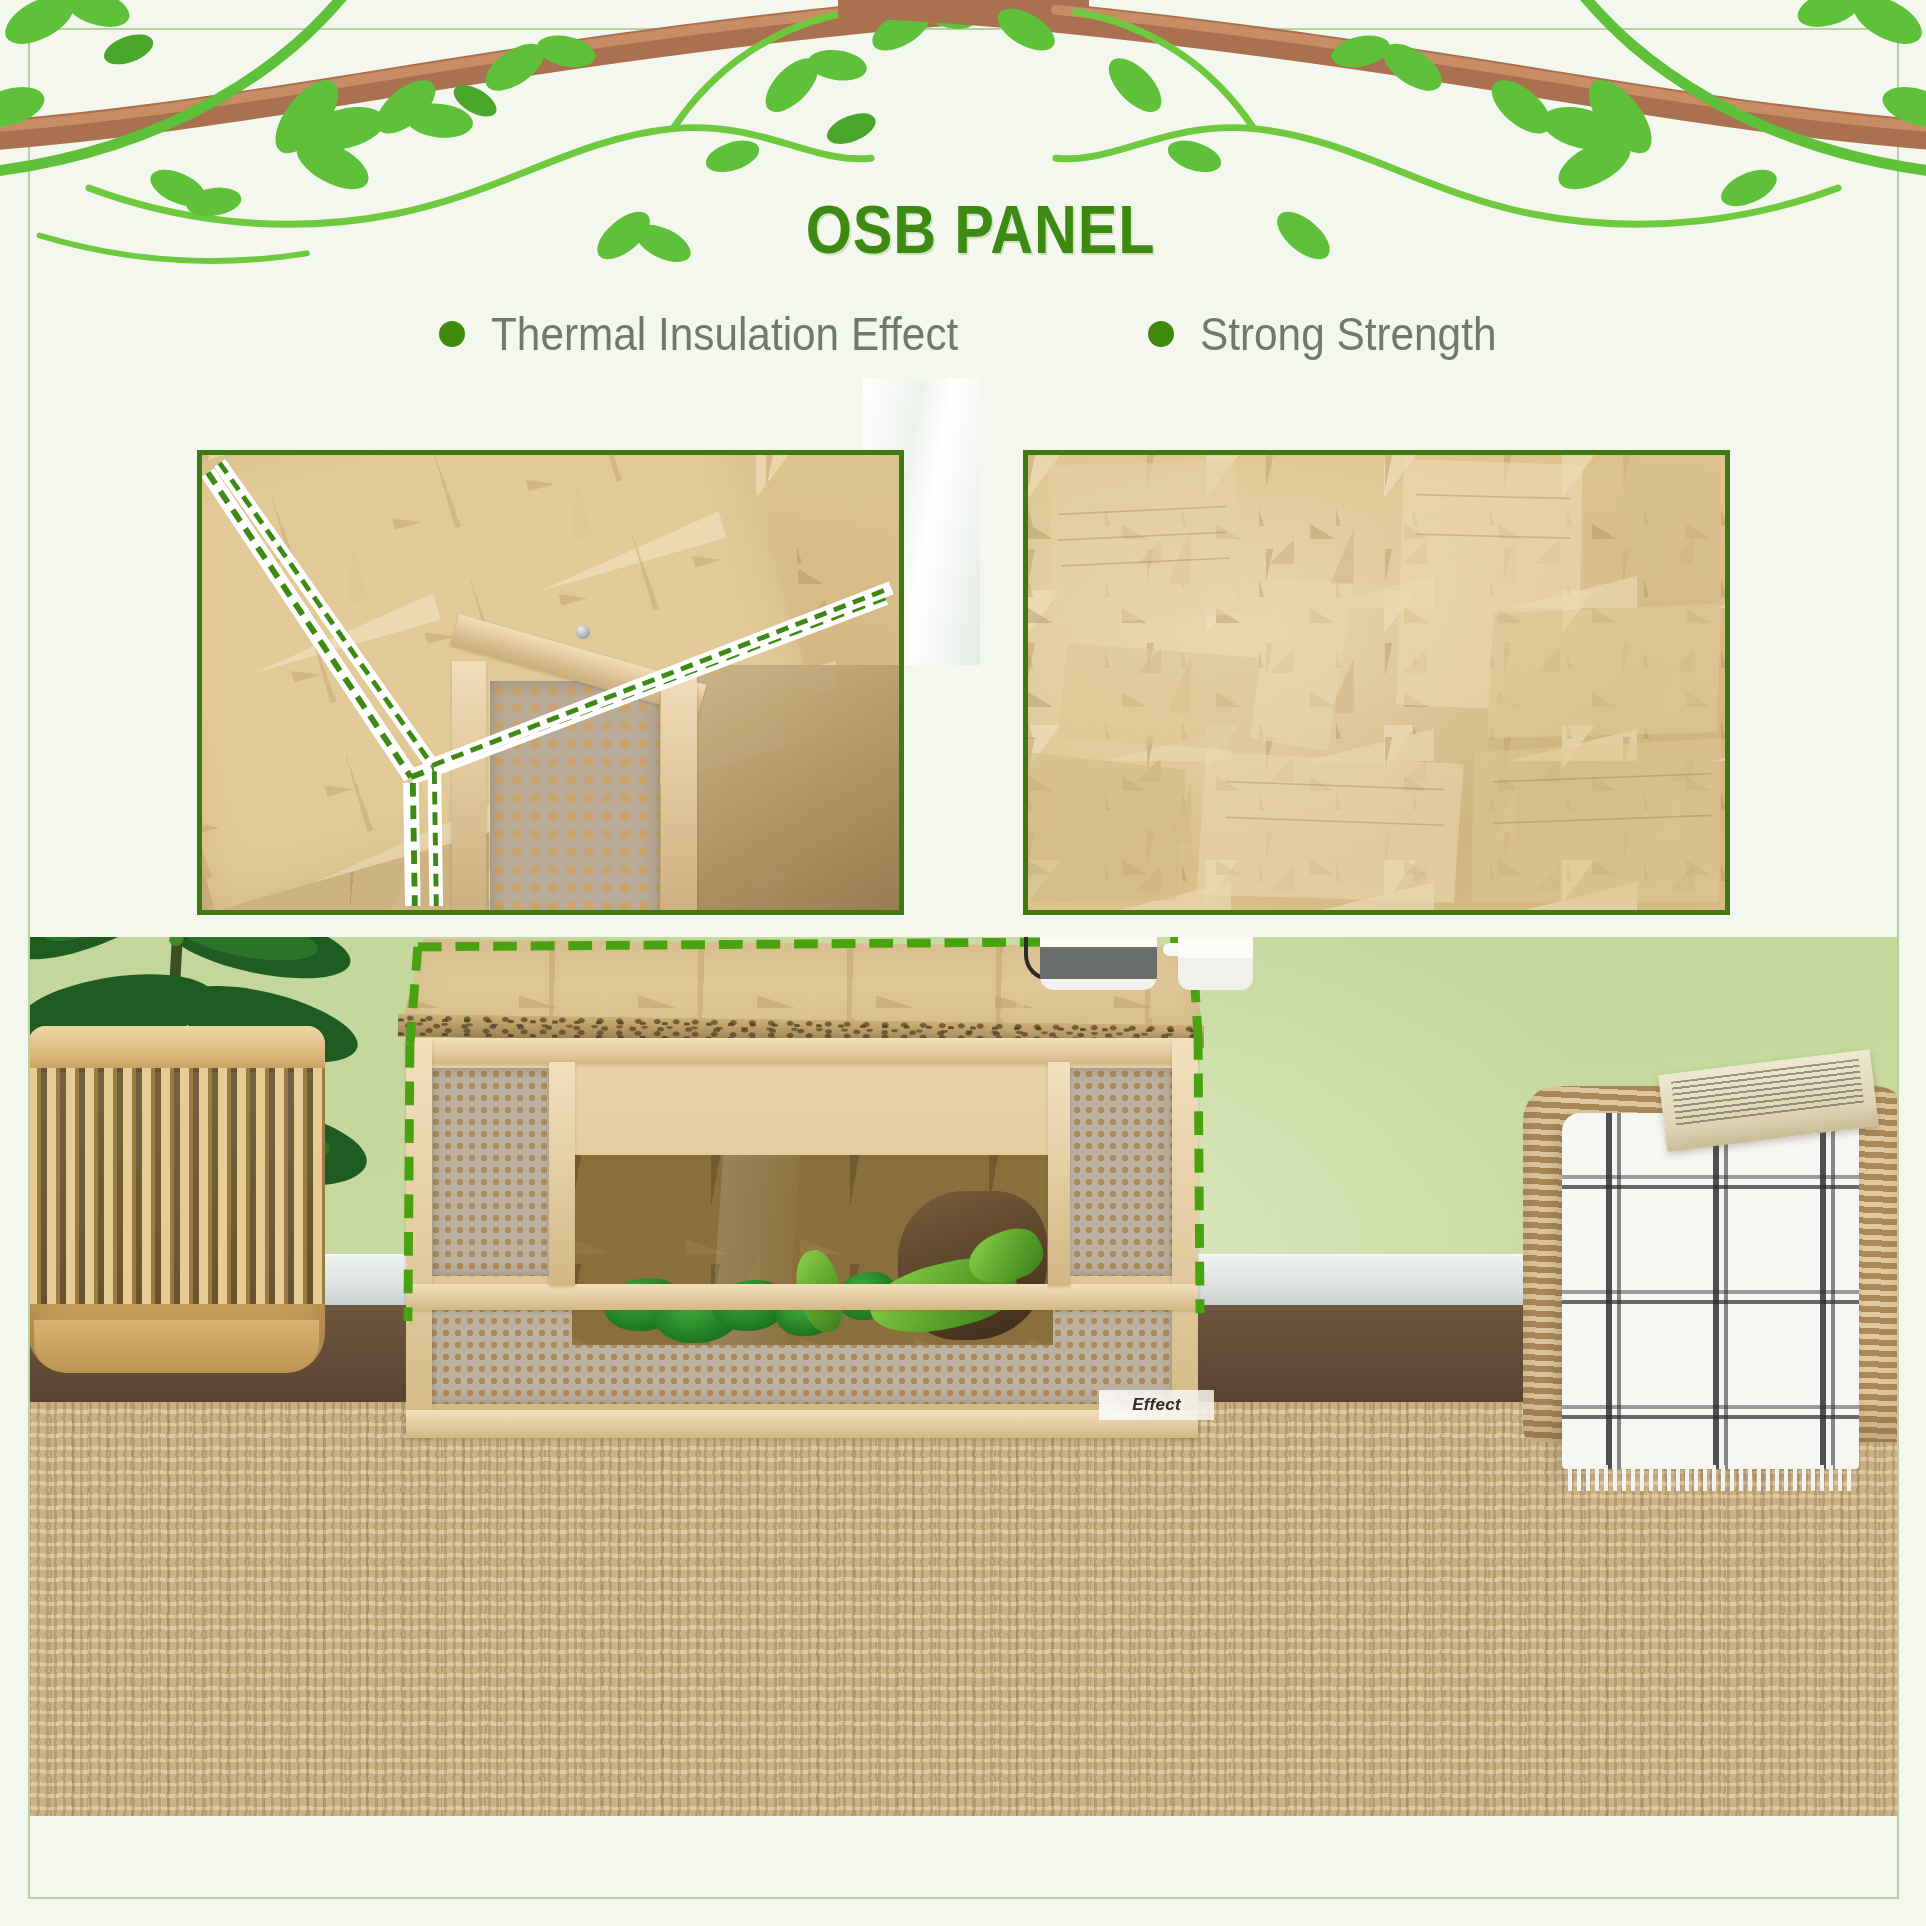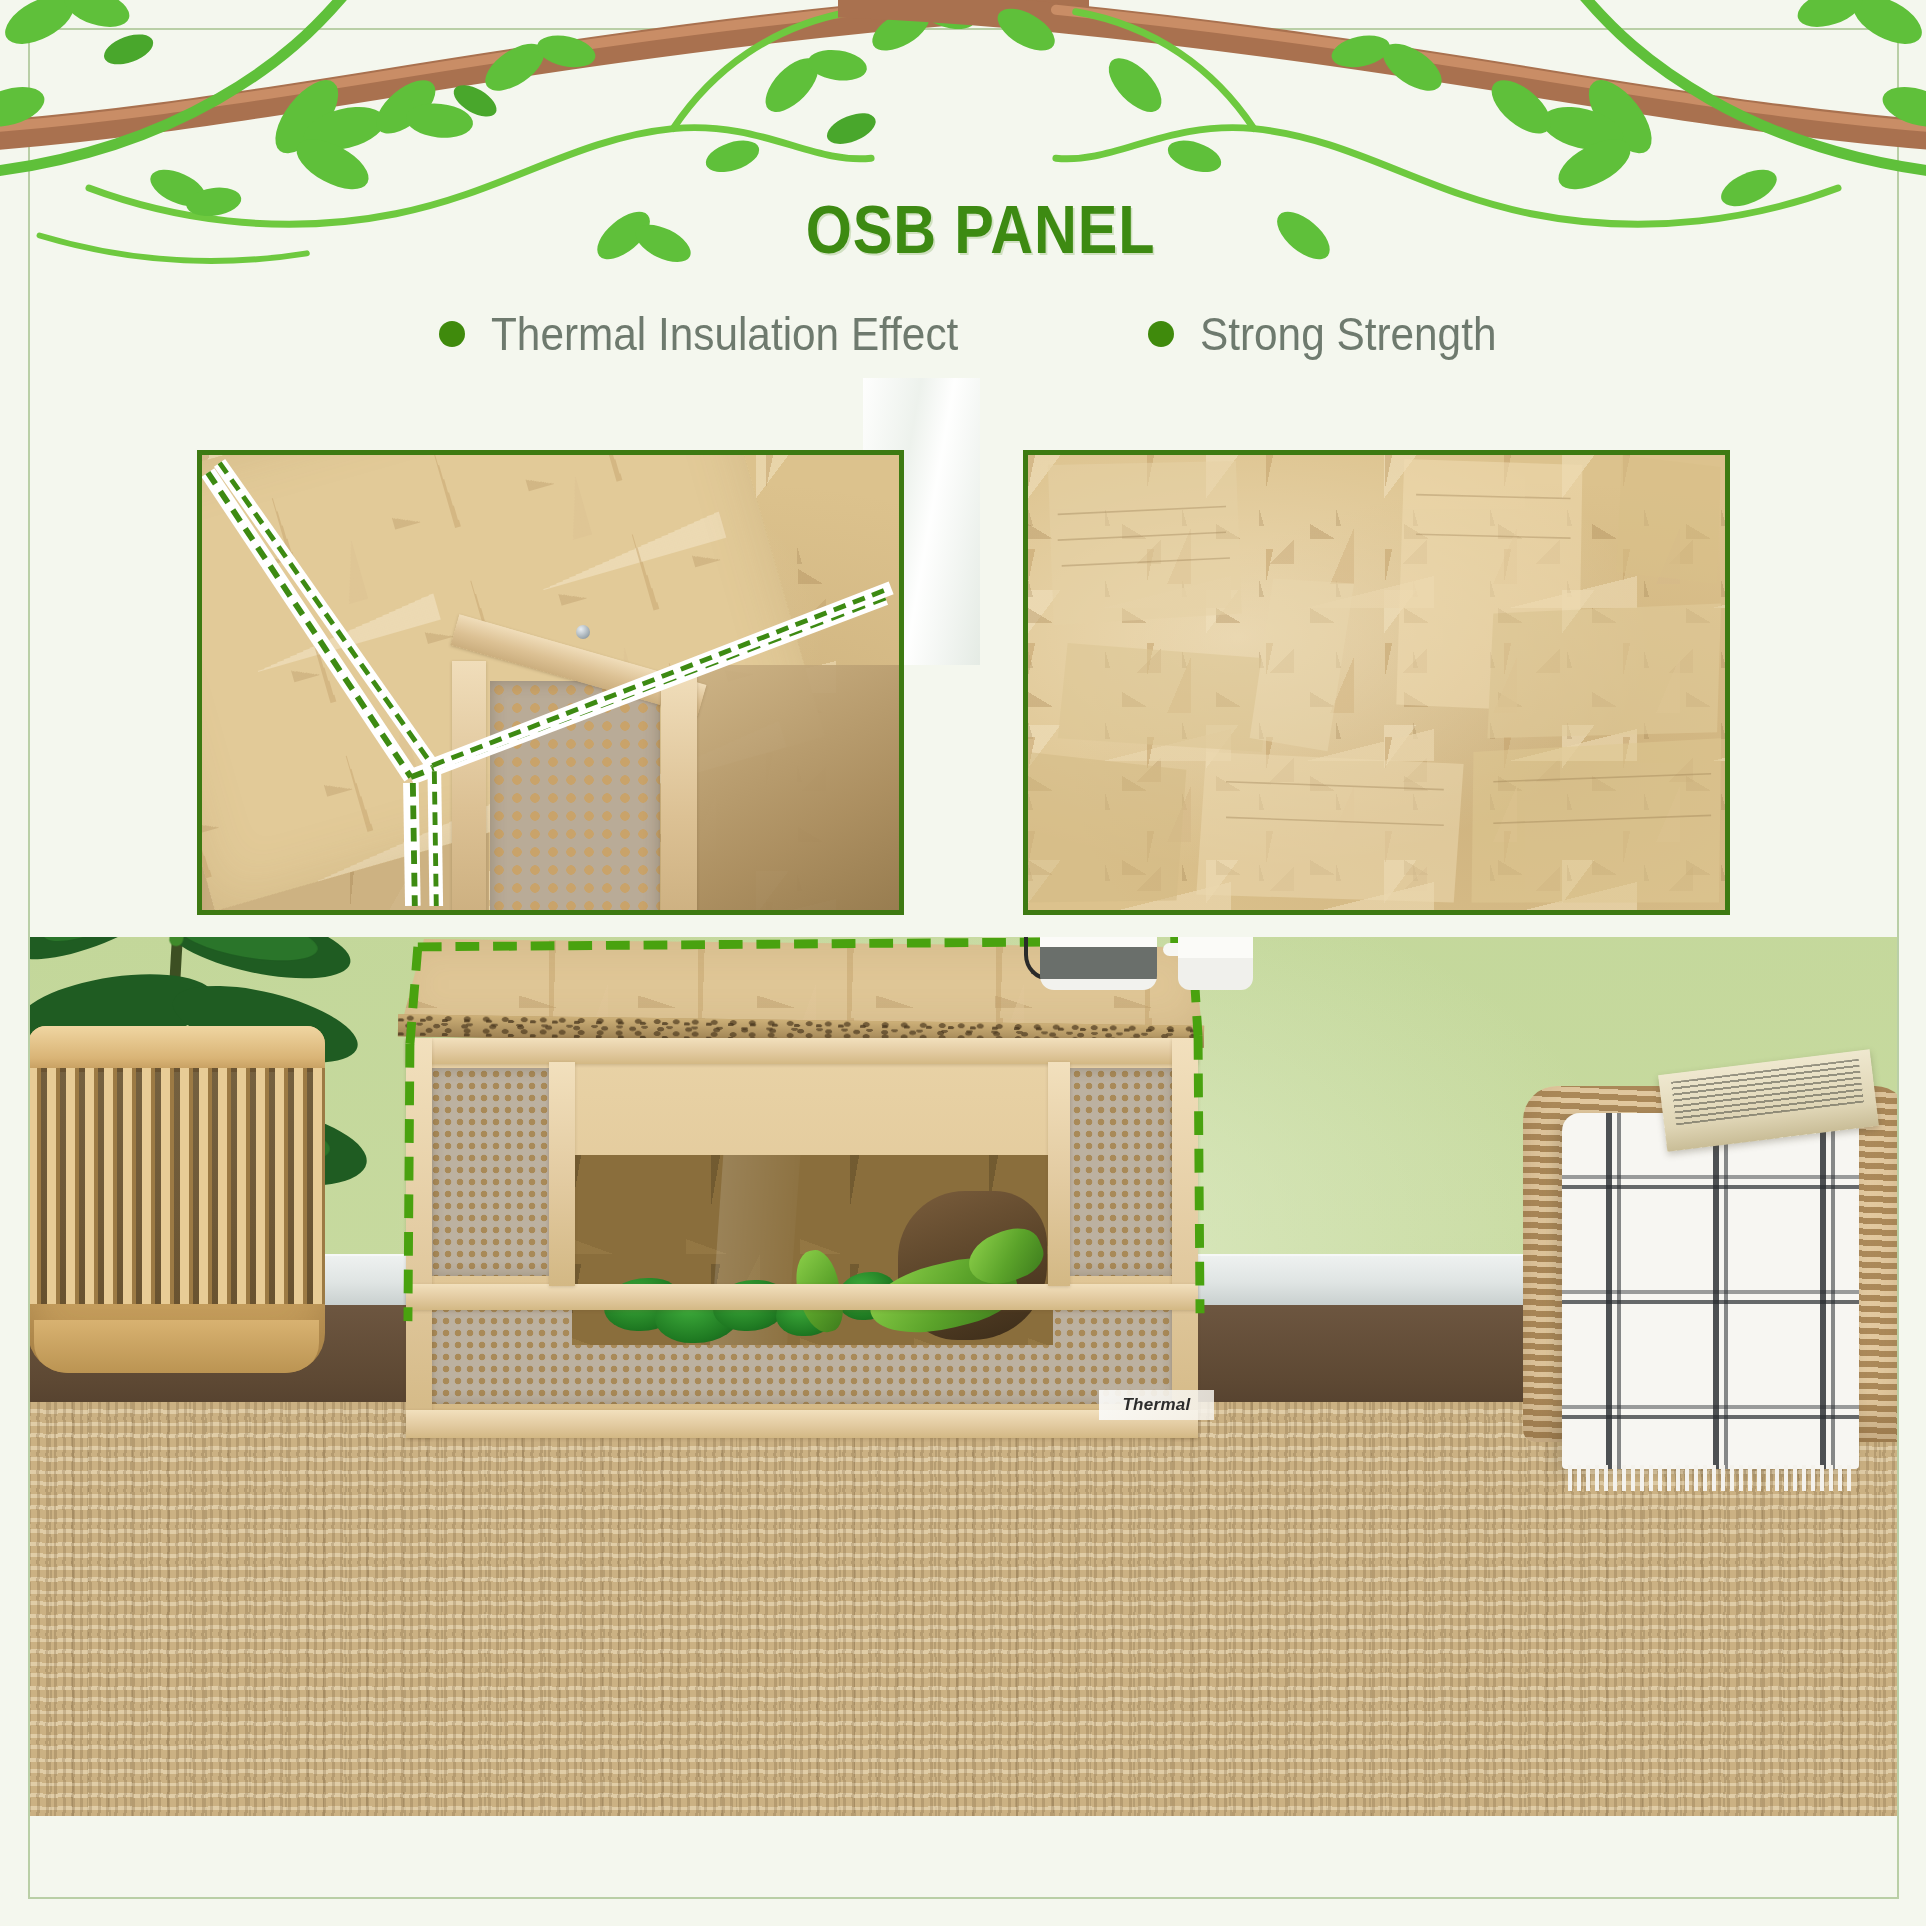--- a/index.html
+++ b/index.html
@@ -639,21 +639,21 @@
         </div>
 
         <div class="terr-frame" style="left:0;    top:0;    width:792px; height:26px;"></div>
         <div class="terr-frame" style="left:0;    top:0;    width:26px;  height:400px;"></div>
         <div class="terr-frame" style="left:766px;top:0;    width:26px;  height:400px;"></div>
         <div class="terr-frame" style="left:0;    top:372px;width:792px; height:28px;"></div>
         <div class="terr-frame" style="left:0;    top:246px;width:792px; height:26px;"></div>
         <div class="terr-frame" style="left:143px;top:24px; width:26px;  height:224px;"></div>
         <div class="terr-frame" style="left:642px;top:24px; width:22px;  height:224px;"></div>
 
-        <div id="terr-logo">Thermal</div>
+        <div id="terr-logo">Effect</div>
       </div>
 
       <svg id="terr-dash" viewBox="0 0 824 404" aria-hidden="true">
         <g fill="none" stroke="#49a20f" stroke-width="9" stroke-dasharray="24 14" stroke-linecap="butt">
           <path d="M24 14 L 806 8"></path>
           <path d="M806 8 L 812 104"></path>
           <path d="M24 14 L 16 112"></path>
           <path d="M16 112 L 14 392"></path>
           <path d="M812 104 L 814 384"></path>
         </g>

